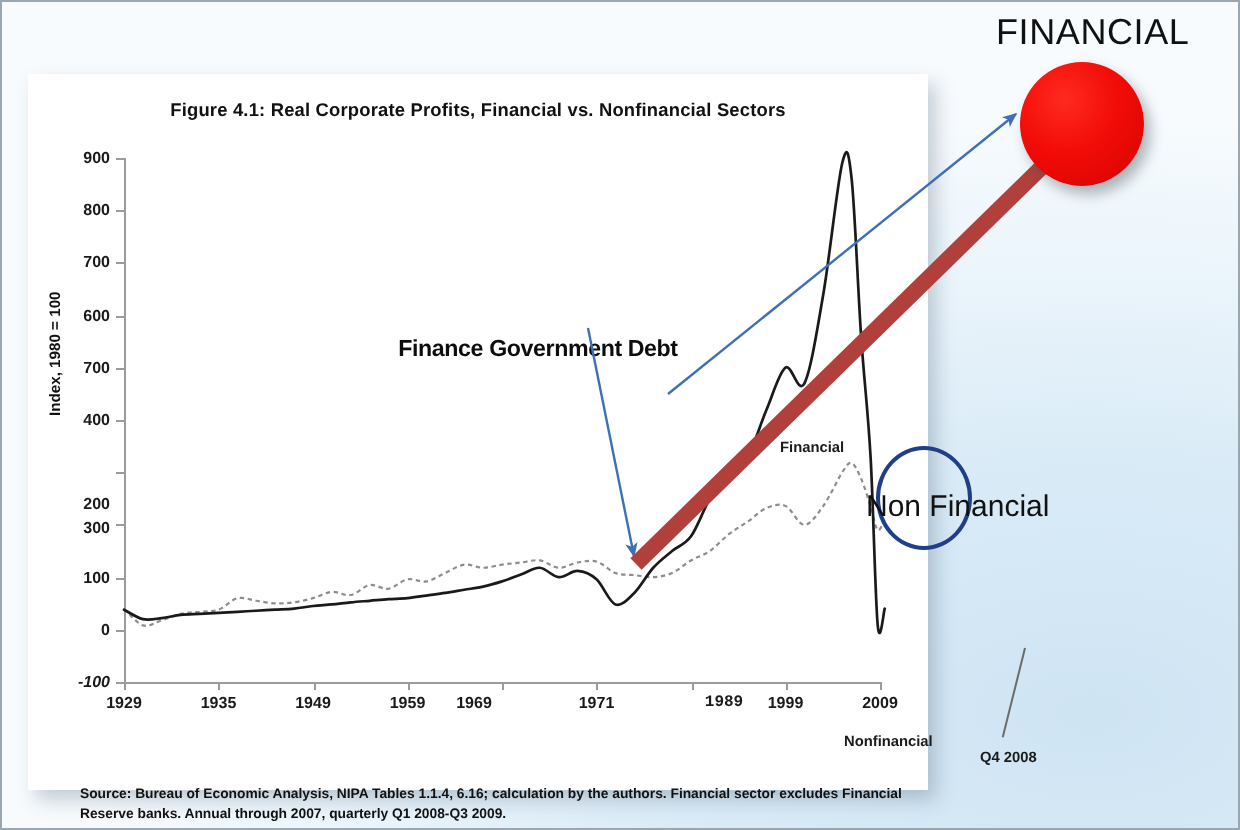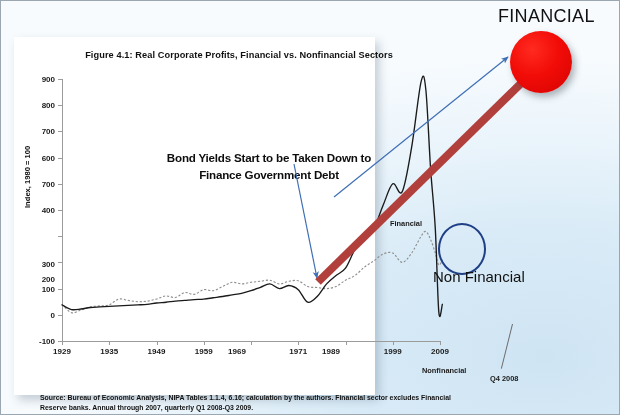--- a/index.html
+++ b/index.html
@@ -11,21 +11,21 @@
   #root{
     position:relative;width:620px;height:415px;
     background:
       radial-gradient(ellipse 520px 300px at 88% 86%, #cfe4f3 0%, #d9ebf7 42%, #eaf4fb 72%, #f7fbfe 100%),
       linear-gradient(160deg,#ffffff 0%,#f2f8fc 40%,#cfe3f2 100%);
     border:1px solid #9aa7b0;
     box-sizing:border-box;
   }
   
   #panel{
-    position:absolute;left:13px;top:36px;width:361px;height:358px;
+    position:absolute;left:13px;top:36px;width:450px;height:358px;
     background:#ffffff;
     box-shadow:4px 5px 9px rgba(80,100,120,.30);
   }
   #chart-title{
     position:absolute;left:0;top:13px;width:450px;text-align:center;
     font-size:9.2px;font-weight:bold;color:#111;letter-spacing:.1px;
   }
   
   #plot{position:absolute;left:48px;top:42px;width:378px;height:262px;}
   .axis-line{position:absolute;background:#9b9b9b;}
@@ -69,21 +69,21 @@
     position:absolute;left:497px;top:5px;
     font-size:18px;color:#111;letter-spacing:.3px;white-space:nowrap;
   }
   #red-dot{
     position:absolute;left:509px;top:30px;width:62px;height:62px;border-radius:50%;
     background:radial-gradient(circle at 36% 30%,#ff2a20 0%,#f20c08 45%,#d40300 100%);
     box-shadow:3px 4px 7px rgba(60,70,80,.40);
   }
   #nonfinancial-word{
     position:absolute;left:432px;top:244px;
-    font-size:15px;color:#111;white-space:nowrap;margin-top:23px;
+    font-size:15px;color:#111;white-space:nowrap;
   }
   #blue-ellipse{
     position:absolute;left:437px;top:222px;width:44px;height:48px;
     border:2px solid #1f3f86;border-radius:50%;background:transparent;
   }
   svg#overlay{position:absolute;left:0;top:0;width:620px;height:415px;overflow:visible;}
 </style>
 </head>
 <body>
 
@@ -93,27 +93,27 @@
 
     <div id="chart-title">Figure 4.1: Real Corporate Profits, Financial vs. Nonfinancial Sectors</div>
 
     <div id="y-axis-title">Index, 1980 = 100</div>
 
     <div id="plot">
       <div class="axis-line" id="y-axis"></div>
       <div class="axis-line" id="x-axis"></div>
       <div id="yticks">
           <div class="ytick" style="top: 262px;"></div>
-          <div class="ylabel" style="top: 262px;">-100</div>
+          <div class="ylabel" style="top: 262px; font-style: italic;">-100</div>
           <div class="ytick" style="top: 235.8px;"></div>
           <div class="ylabel" style="top: 235.8px;">0</div>
           <div class="ytick" style="top: 209.6px;"></div>
           <div class="ylabel" style="top: 209.6px;">100</div>
           <div class="ytick" style="top: 183.4px;"></div>
-          <div class="ylabel" style="top: 200px; text-align: center;">200</div>
+          <div class="ylabel" style="top: 173px; text-align: center;">200</div>
           <div class="ytick" style="top: 157.2px;"></div>
           <div class="ylabel" style="top: 157.2px; margin-top: 28px;">300</div>
           <div class="ytick" style="top: 131px;"></div>
           <div class="ylabel" style="top: 131px;">400</div>
           <div class="ytick" style="top: 104.8px;"></div>
           <div class="ylabel" style="top: 104.8px;">700</div>
           <div class="ytick" style="top: 78.6px;"></div>
           <div class="ylabel" style="top: 78.6px;">600</div>
           <div class="ytick" style="top: 52.4px;"></div>
           <div class="ylabel" style="top: 52.4px;">700</div>
@@ -129,40 +129,40 @@
           <div class="xlabel" style="left: 47.25px;">1935</div>
           <div class="xtick" style="left: 94.5px;"></div>
           <div class="xlabel" style="left: 94.5px;">1949</div>
           <div class="xtick" style="left: 141.75px;"></div>
           <div class="xlabel" style="left: 141.75px;">1959</div>
           <div class="xtick" style="left: 189px;"></div>
           <div class="xlabel" style="left: 175px;">1969</div>
           <div class="xtick" style="left: 236.25px;"></div>
           <div class="xlabel" style="left: 236.25px;">1971</div>
           <div class="xtick" style="left: 283.5px;"></div>
-          <div class="xlabel" style="left: 269px;">1989</div>
+          <div class="xlabel" style="left: 300px; font-family: Liberation Mono, monospace;">1989</div>
           <div class="xtick" style="left: 330.75px;"></div>
           <div class="xlabel" style="left: 330.75px;">1999</div>
           <div class="xtick" style="left: 378px;"></div>
           <div class="xlabel" style="left: 378px;">2009</div>
         </div>
 
       <svg class="series" width="378" height="262" viewBox="0 0 378 262">
         <path id="path-nonfinancial" fill="none" stroke="#8d8d8d" stroke-width="1.1" stroke-dasharray="2.2 1.8" stroke-linejoin="round" d="M0.00,225.32 C1.58,226.72 6.30,232.74 9.45,233.70 C12.60,234.66 15.75,232.04 18.90,231.08 C22.05,230.12 25.20,228.64 28.35,227.94 C31.50,227.24 34.65,227.24 37.80,226.89 C40.95,226.54 44.10,226.98 47.25,225.84 C50.40,224.71 53.55,220.82 56.70,220.08 C59.85,219.34 63.00,220.95 66.15,221.39 C69.30,221.83 72.45,222.57 75.60,222.70 C78.75,222.83 81.90,222.61 85.05,222.18 C88.20,221.74 91.35,220.95 94.50,220.08 C97.65,219.21 100.80,217.20 103.95,216.94 C107.10,216.67 110.25,219.08 113.40,218.51 C116.55,217.94 119.70,214.05 122.85,213.53 C126.00,213.01 129.15,215.84 132.30,215.36 C135.45,214.88 138.60,211.26 141.75,210.65 C144.90,210.04 148.05,212.22 151.20,211.70 C154.35,211.17 157.50,208.90 160.65,207.50 C163.80,206.11 166.95,203.75 170.10,203.31 C173.25,202.88 176.40,204.88 179.55,204.88 C182.70,204.88 185.85,203.75 189.00,203.31 C192.15,202.88 195.30,202.61 198.45,202.26 C201.60,201.91 204.75,200.78 207.90,201.22 C211.05,201.65 214.20,204.71 217.35,204.88 C220.50,205.06 223.65,202.79 226.80,202.26 C229.95,201.74 233.10,200.87 236.25,201.74 C239.40,202.61 242.55,206.37 245.70,207.50 C248.85,208.64 252.00,208.20 255.15,208.55 C258.30,208.90 261.45,209.77 264.60,209.60 C267.75,209.43 270.90,208.90 274.05,207.50 C277.20,206.11 280.35,203.05 283.50,201.22 C286.65,199.38 289.80,198.68 292.95,196.50 C296.10,194.32 299.25,190.56 302.40,188.12 C305.55,185.67 308.70,184.01 311.85,181.83 C315.00,179.64 318.15,176.33 321.30,175.02 C324.45,173.71 327.60,172.57 330.75,173.97 C333.90,175.37 337.05,183.40 340.20,183.40 C343.35,183.40 346.50,178.33 349.65,173.97 C352.80,169.60 356.74,160.78 359.10,157.20 C361.46,153.62 362.25,151.96 363.82,152.48 C365.40,153.01 366.98,156.76 368.55,160.34 C370.13,163.92 371.90,169.69 373.28,173.97 C374.65,178.25 375.64,184.88 376.82,186.02 C378.00,187.16 379.77,181.65 380.36,180.78"></path>
         <path id="path-financial" fill="none" stroke="#1a1a1a" stroke-width="1.35" stroke-linejoin="round" stroke-linecap="round" d="M0.00,225.84 C1.58,226.63 6.30,229.86 9.45,230.56 C12.60,231.26 15.75,230.39 18.90,230.04 C22.05,229.69 25.20,228.81 28.35,228.46 C31.50,228.11 34.65,228.11 37.80,227.94 C40.95,227.77 44.10,227.59 47.25,227.42 C50.40,227.24 53.55,227.07 56.70,226.89 C59.85,226.72 63.00,226.54 66.15,226.37 C69.30,226.19 72.45,226.02 75.60,225.84 C78.75,225.67 81.90,225.63 85.05,225.32 C88.20,225.01 91.35,224.36 94.50,224.01 C97.65,223.66 100.80,223.53 103.95,223.22 C107.10,222.92 110.25,222.48 113.40,222.18 C116.55,221.87 119.70,221.65 122.85,221.39 C126.00,221.13 129.15,220.82 132.30,220.60 C135.45,220.39 138.60,220.39 141.75,220.08 C144.90,219.77 148.05,219.21 151.20,218.77 C154.35,218.33 157.50,217.94 160.65,217.46 C163.80,216.98 166.95,216.41 170.10,215.89 C173.25,215.36 176.40,215.01 179.55,214.32 C182.70,213.62 185.85,212.70 189.00,211.70 C192.15,210.69 195.30,209.43 198.45,208.29 C201.60,207.15 204.75,204.67 207.90,204.88 C211.05,205.10 214.20,209.34 217.35,209.60 C220.50,209.86 223.65,206.28 226.80,206.46 C229.95,206.63 233.10,207.85 236.25,210.65 C239.40,213.44 242.55,222.09 245.70,223.22 C248.85,224.36 252.00,220.52 255.15,217.46 C258.30,214.40 261.45,208.38 264.60,204.88 C267.75,201.39 270.90,199.12 274.05,196.50 C277.20,193.88 280.35,193.53 283.50,189.16 C286.65,184.80 289.80,175.63 292.95,170.30 C296.10,164.97 299.25,160.69 302.40,157.20 C305.55,153.71 308.70,154.58 311.85,149.34 C315.00,144.10 318.15,133.18 321.30,125.76 C324.45,118.34 327.60,106.98 330.75,104.80 C333.90,102.62 337.05,118.77 340.20,112.66 C343.35,106.55 346.50,86.46 349.65,68.12 C352.80,49.78 356.74,12.23 359.10,2.62 C361.46,-6.99 362.25,-3.93 363.82,10.48 C365.40,24.89 366.98,65.94 368.55,89.08 C370.13,112.22 371.90,125.32 373.28,149.34 C374.65,173.36 375.64,220.52 376.82,233.18 C378.00,245.84 379.77,226.63 380.36,225.32"></path>
       </svg>
 
       <div class="lbl-series" id="lbl-financial">Financial</div>
       <div class="lbl-series" id="lbl-nonfinancial">Nonfinancial</div>
       <div class="lbl-series" id="lbl-q4">Q4 2008</div>
       <div id="q4-leader"></div>
     </div>
 
     <div id="annotation">
-      <span>Bond Yields Start to be Taken Down to</span><br>
+      <br>
       <span>Finance Government Debt</span>
     </div>
 
     <div id="source">
       <span>Source: Bureau of Economic Analysis, NIPA Tables 1.1.4, 6.16; calculation by the authors. Financial sector excludes</span>
       <span>Financial Reserve banks. Annual through 2007, quarterly Q1 2008-Q3 2009.</span>
     </div>
   </div>
 
   <svg id="overlay" viewBox="0 0 620 415">

